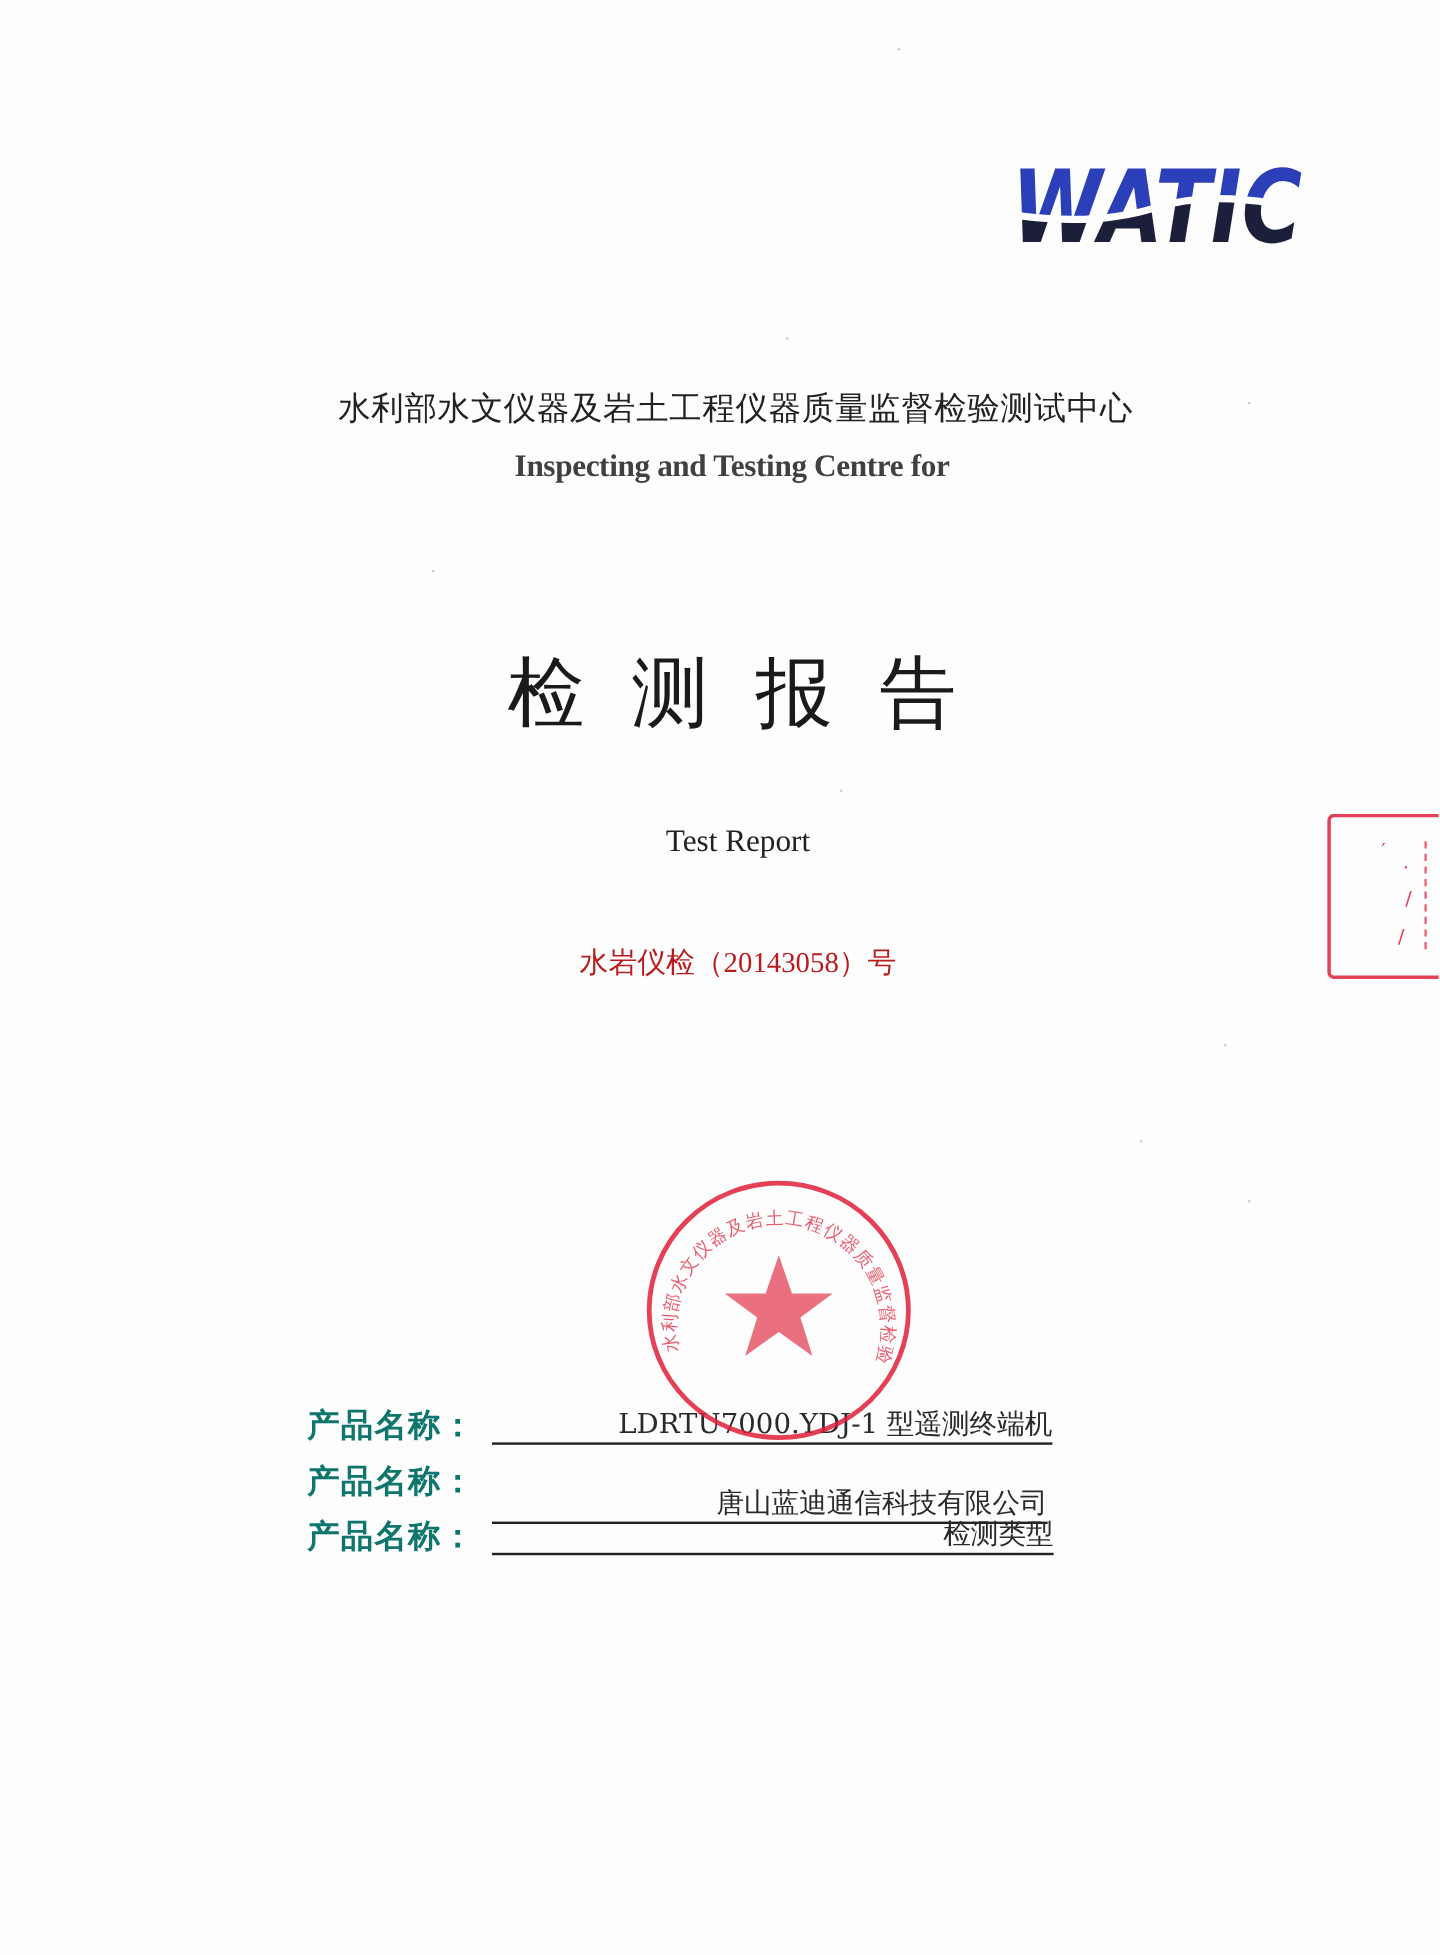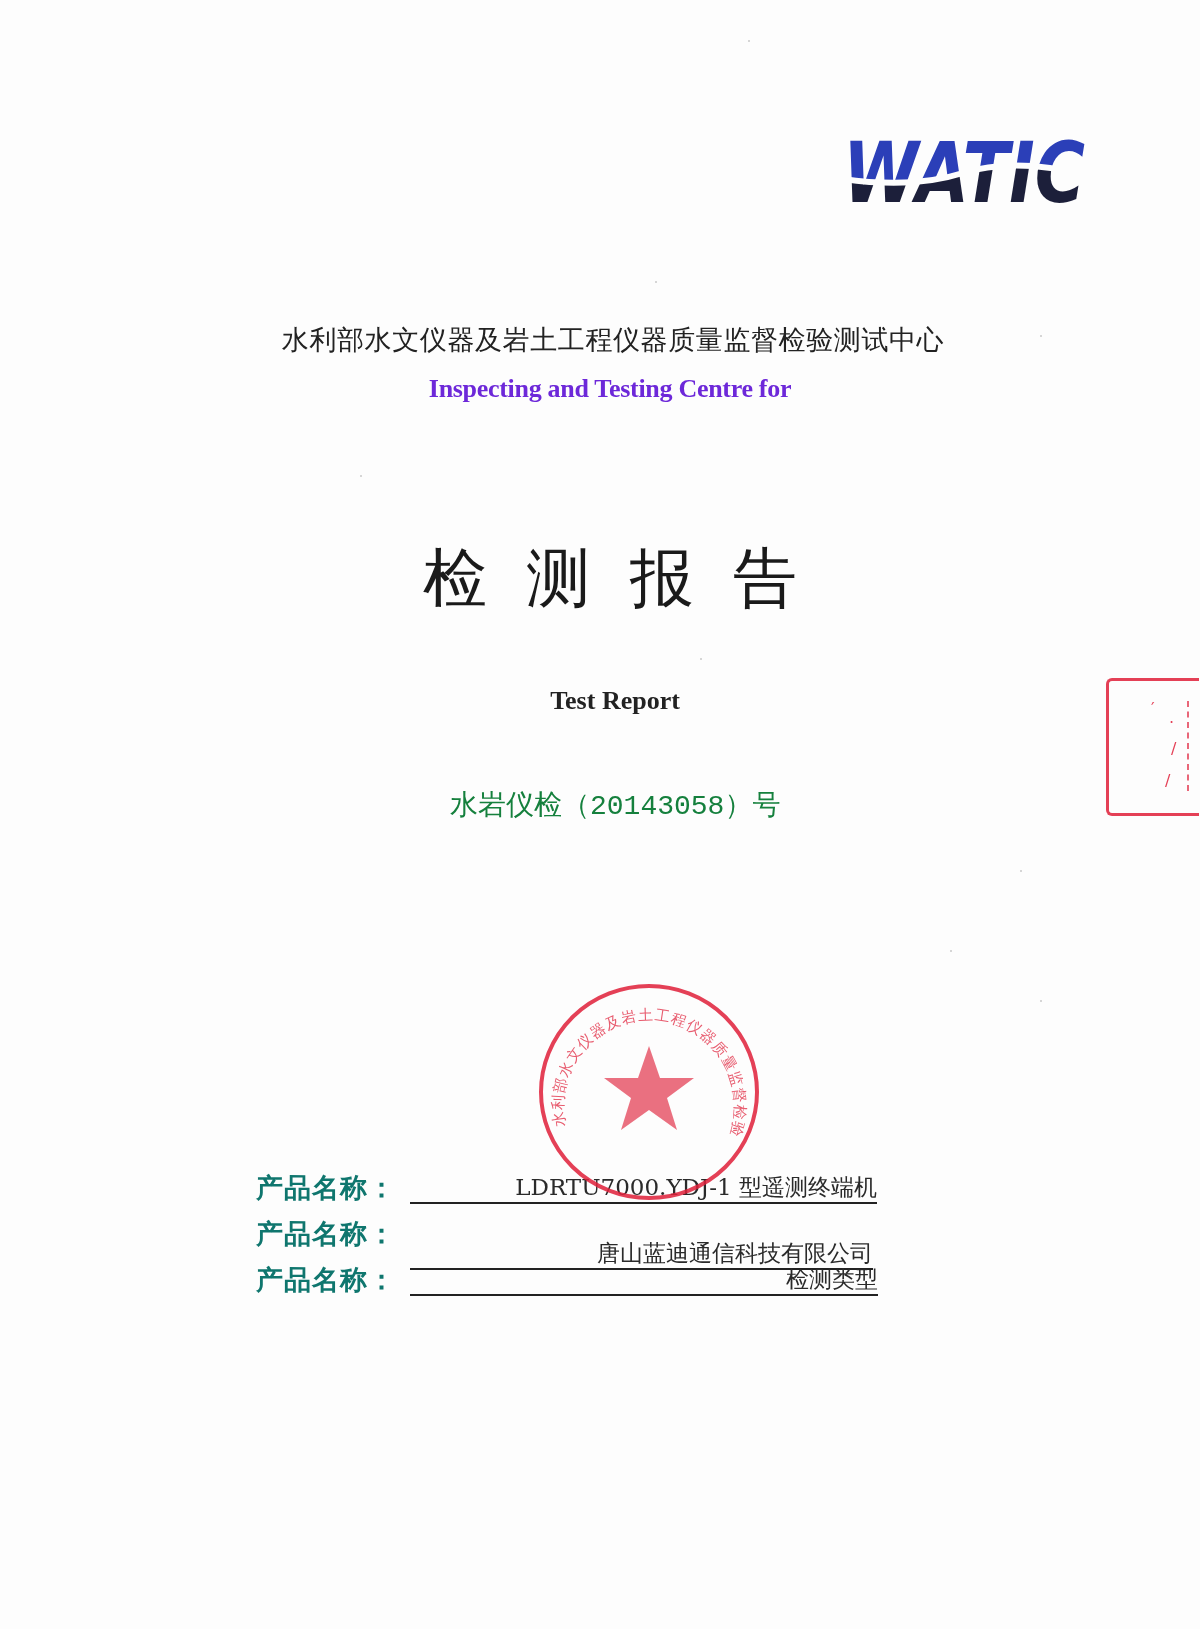--- a/index.html
+++ b/index.html
@@ -54,21 +54,21 @@
       white-space: nowrap;
     }
     .org-en {
       position: absolute;
       left: 240px;
       width: 740px;
       text-align: center;
       font-family: "Liberation Serif", "DejaVu Serif", serif;
       font-weight: bold;
       font-size: 26px;
-      color: #6d28d9;
+      color: #404040;
       white-space: nowrap;
       letter-spacing: -0.3px;
     }
     .org-en.l1 { top: 374px; }
     .org-en.l2 { top: 412px; }
 
     
     .title-cn {
       position: absolute;
       left: 420px;
@@ -83,34 +83,34 @@
     }
     .title-cn span { display: inline-block; width: 70px; text-align: center; }
 
     .title-en {
       position: absolute;
       left: 500px;
       width: 230px;
       top: 686px;
       text-align: center;
       font-family: "Liberation Serif", "DejaVu Serif", serif;
-      font-weight: bold;
+      font-weight: normal;
       font-size: 26px;
       color: #222;
     }
 
     .report-no {
       position: absolute;
       left: 450px;
       top: 786px;
       width: 330px;
       text-align: center;
-      font-family: Liberation Mono, monospace;
-      font-size: 28px;
-      color: #15803d;
+      font-family: Liberation Serif, serif;
+      font-size: 24px;
+      color: #b91c1c;
       white-space: nowrap;
     }
 
     
     .side-stamp {
       position: absolute;
       left: 1106px;
       top: 678px;
       width: 90px;
       height: 132px;

